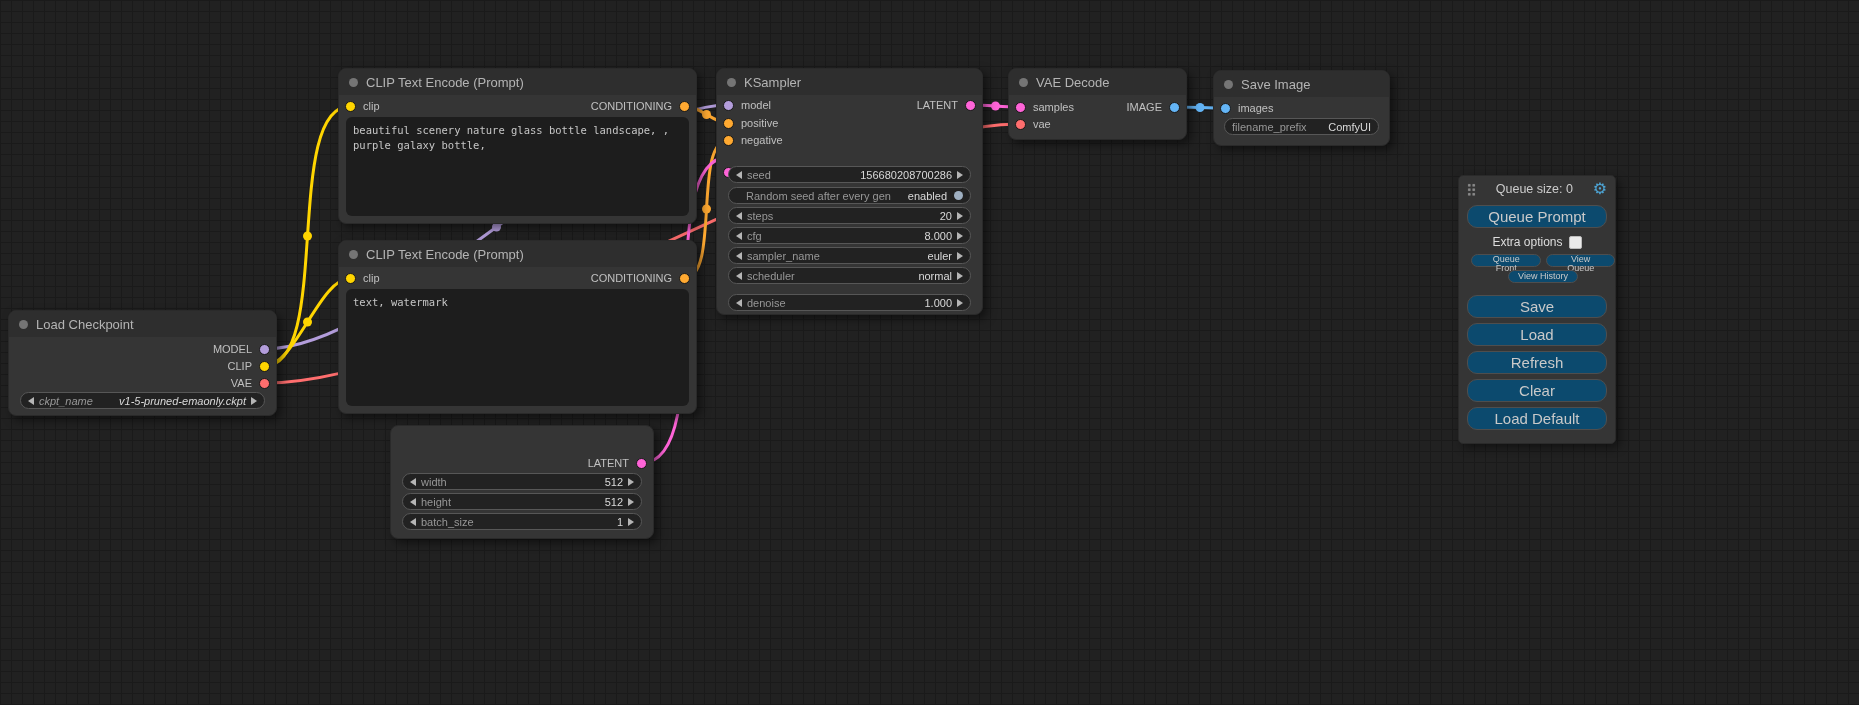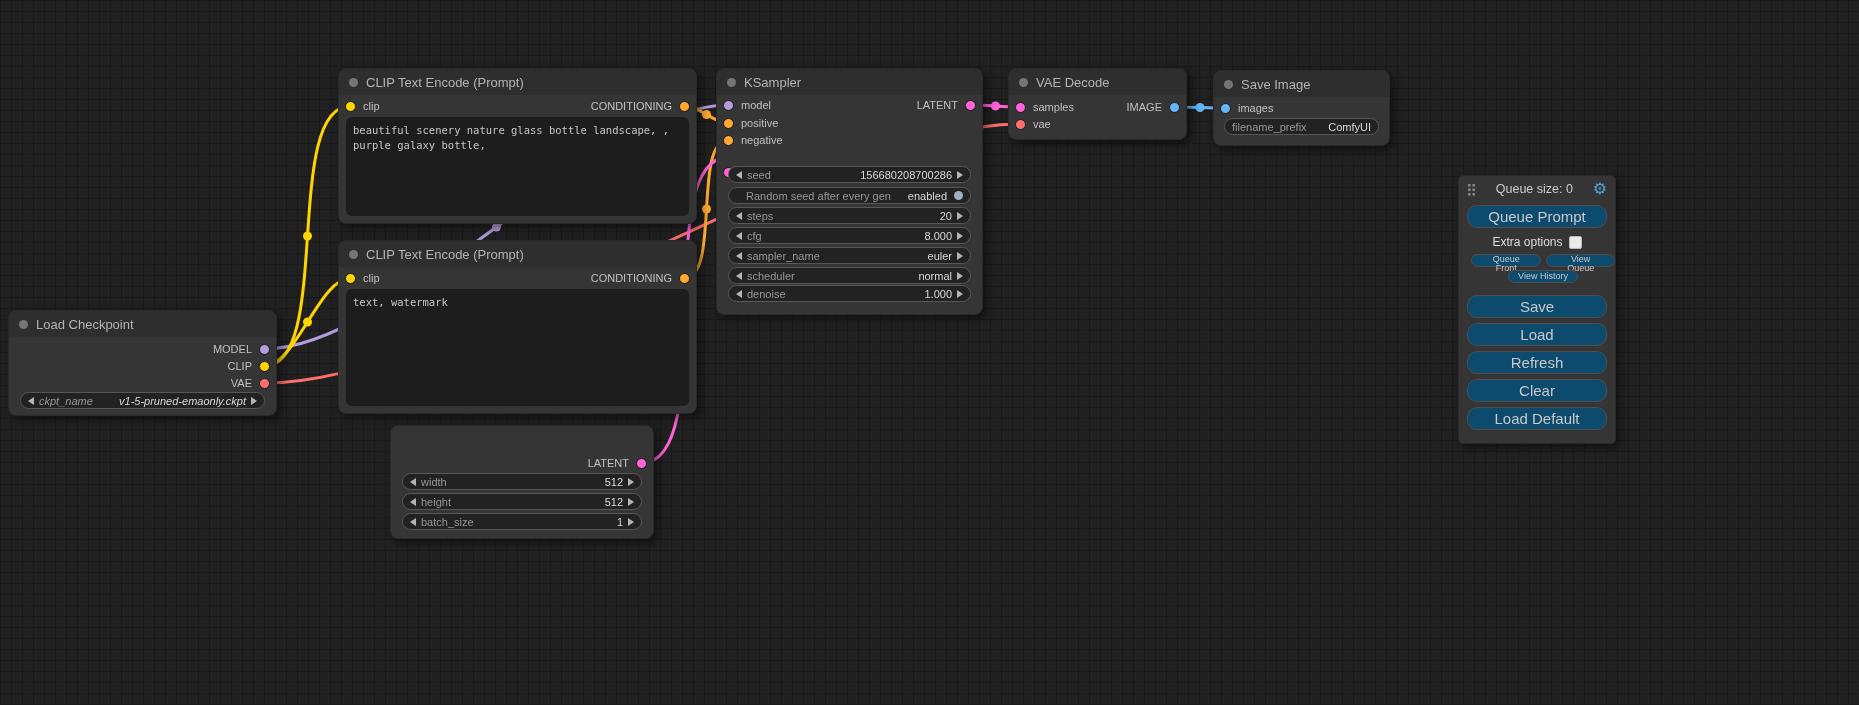--- a/index.html
+++ b/index.html
@@ -234,21 +234,21 @@
       <span>sampler_name</span>
       <span class="wvalue">euler</span>
       <span class="arrow-r"></span>
     </div>
     <div class="widget" style="top:198px;">
       <span class="arrow-l"></span>
       <span>scheduler</span>
       <span class="wvalue">normal</span>
       <span class="arrow-r"></span>
     </div>
-    <div class="widget" style="top:216px;">
+    <div class="widget" style="top:225px;">
       <span class="arrow-l"></span>
       <span>denoise</span>
       <span class="wvalue">1.000</span>
       <span class="arrow-r"></span>
     </div>
   </div>
 
   <div class="node" style="left:1008px;top:68px;width:177px;height:70px;">
     <div class="node-title">
       <span class="title-dot"></span>

